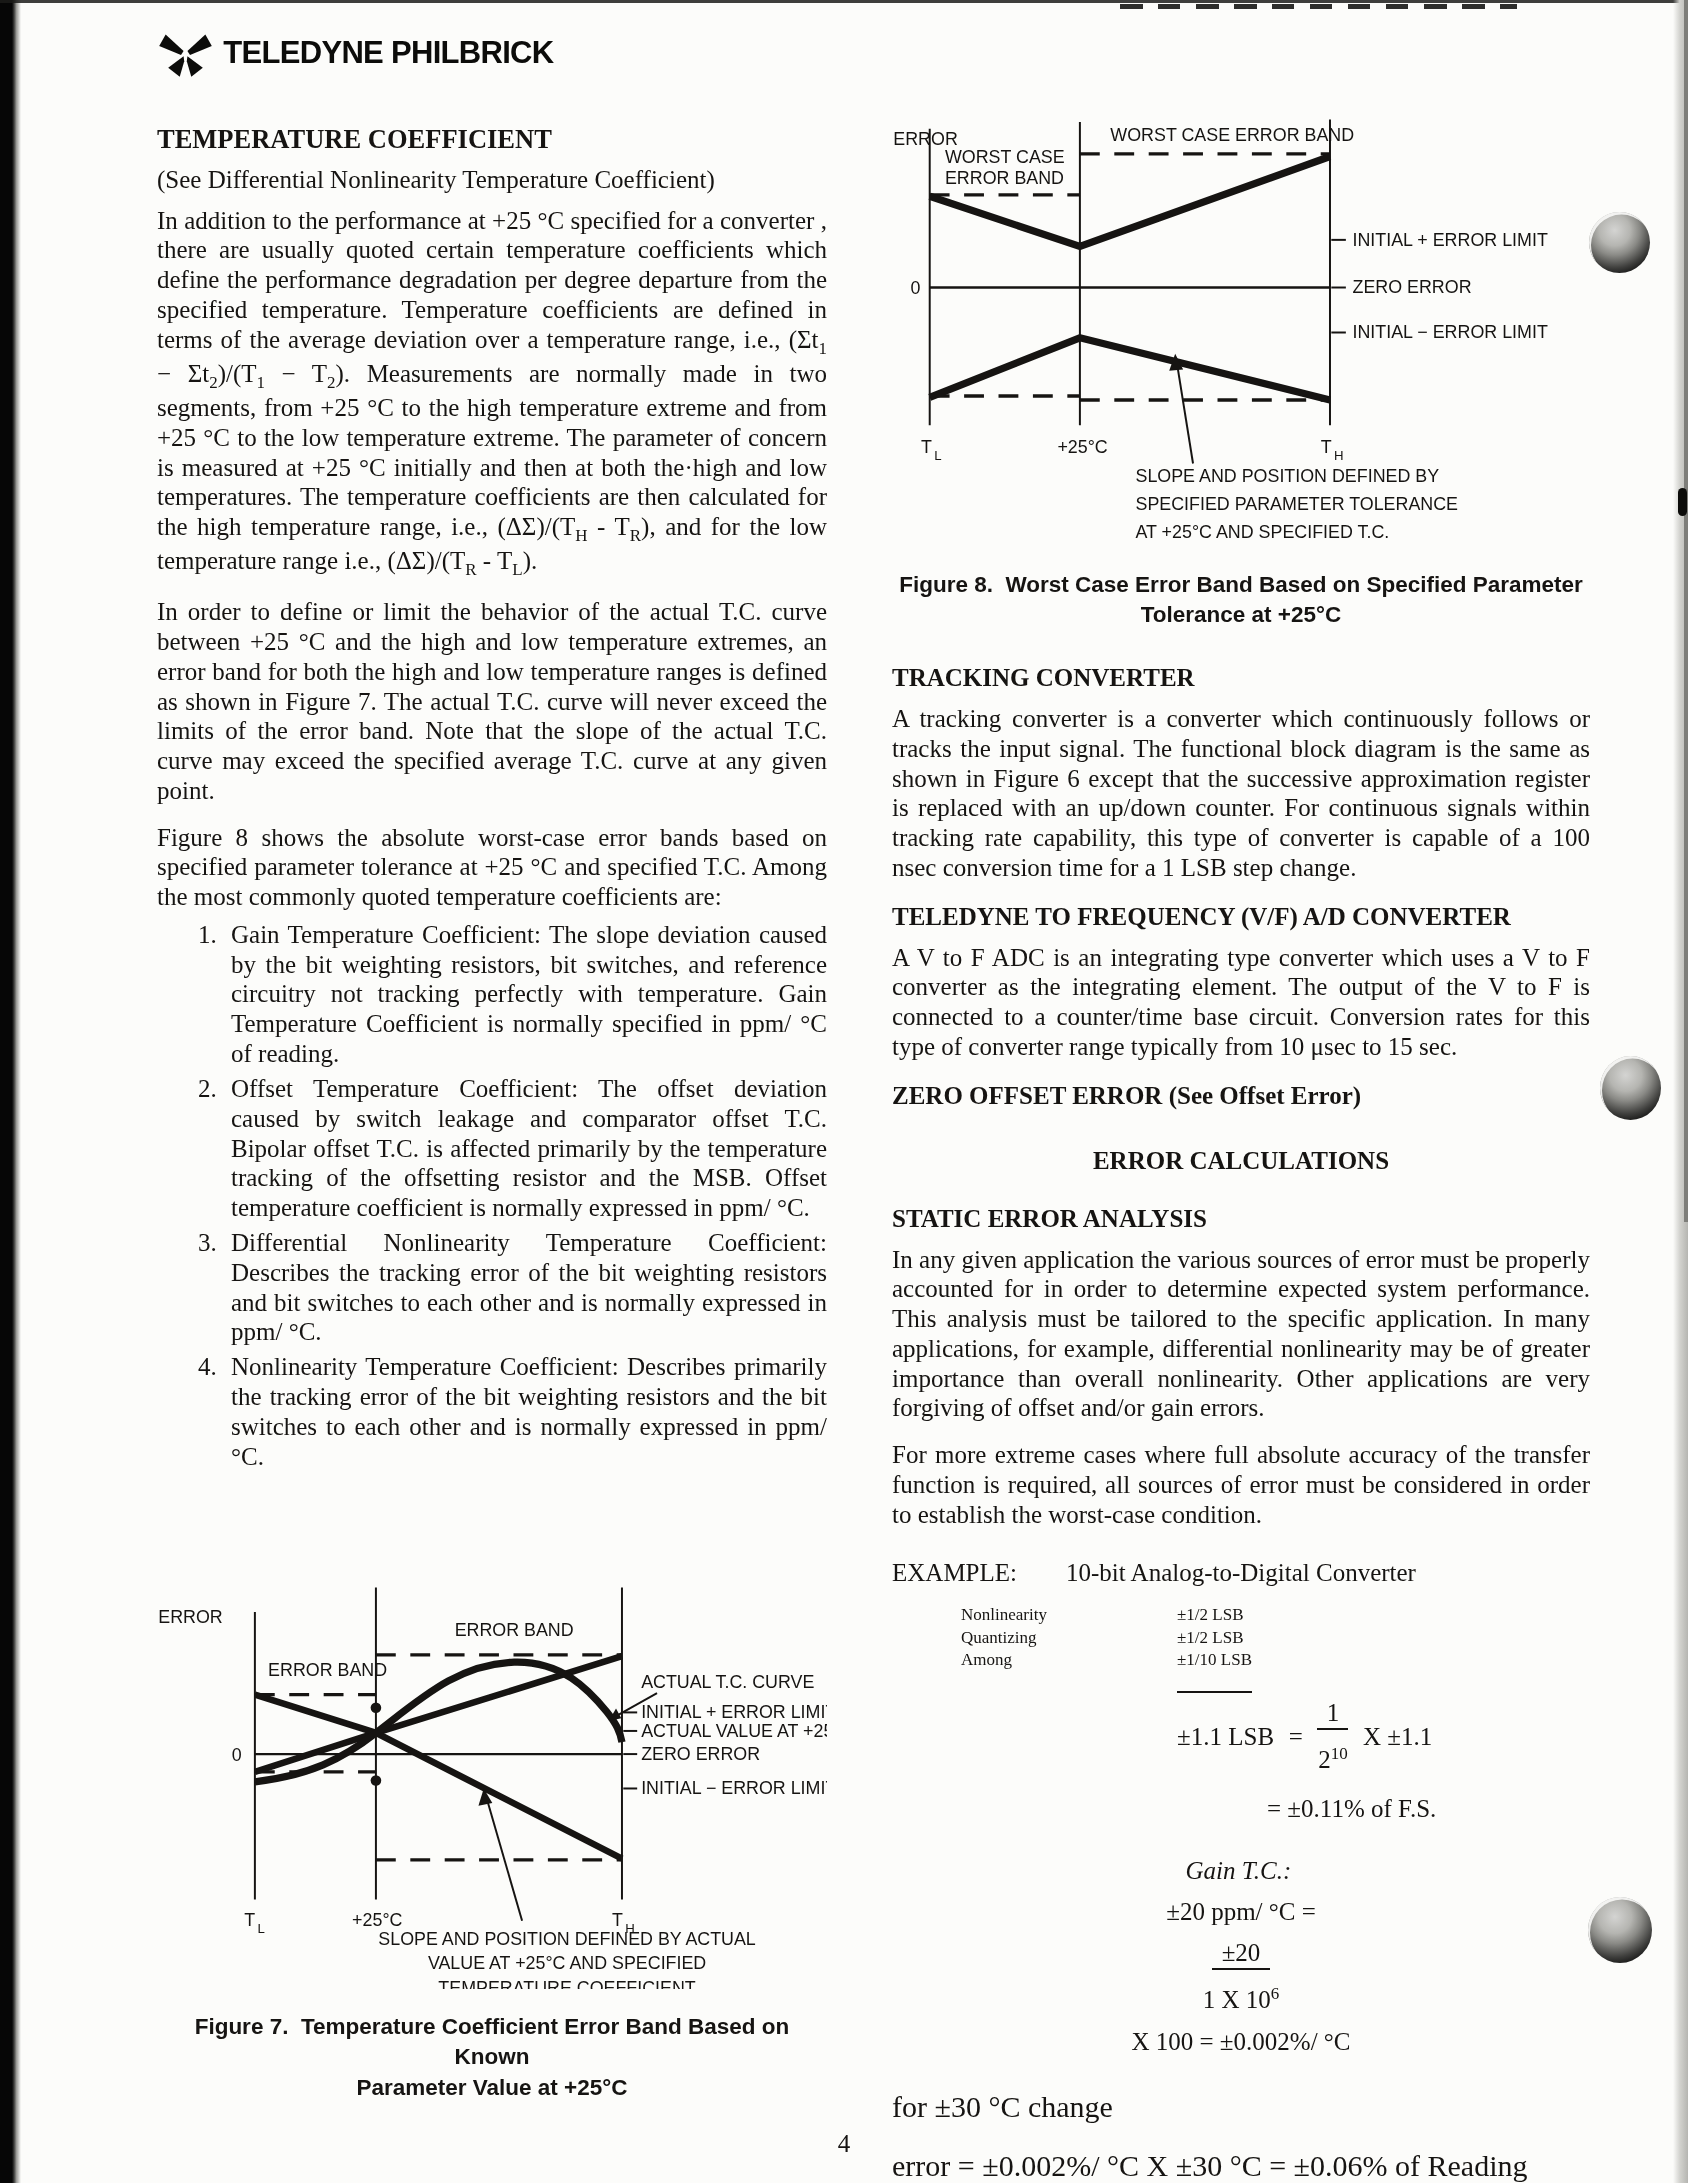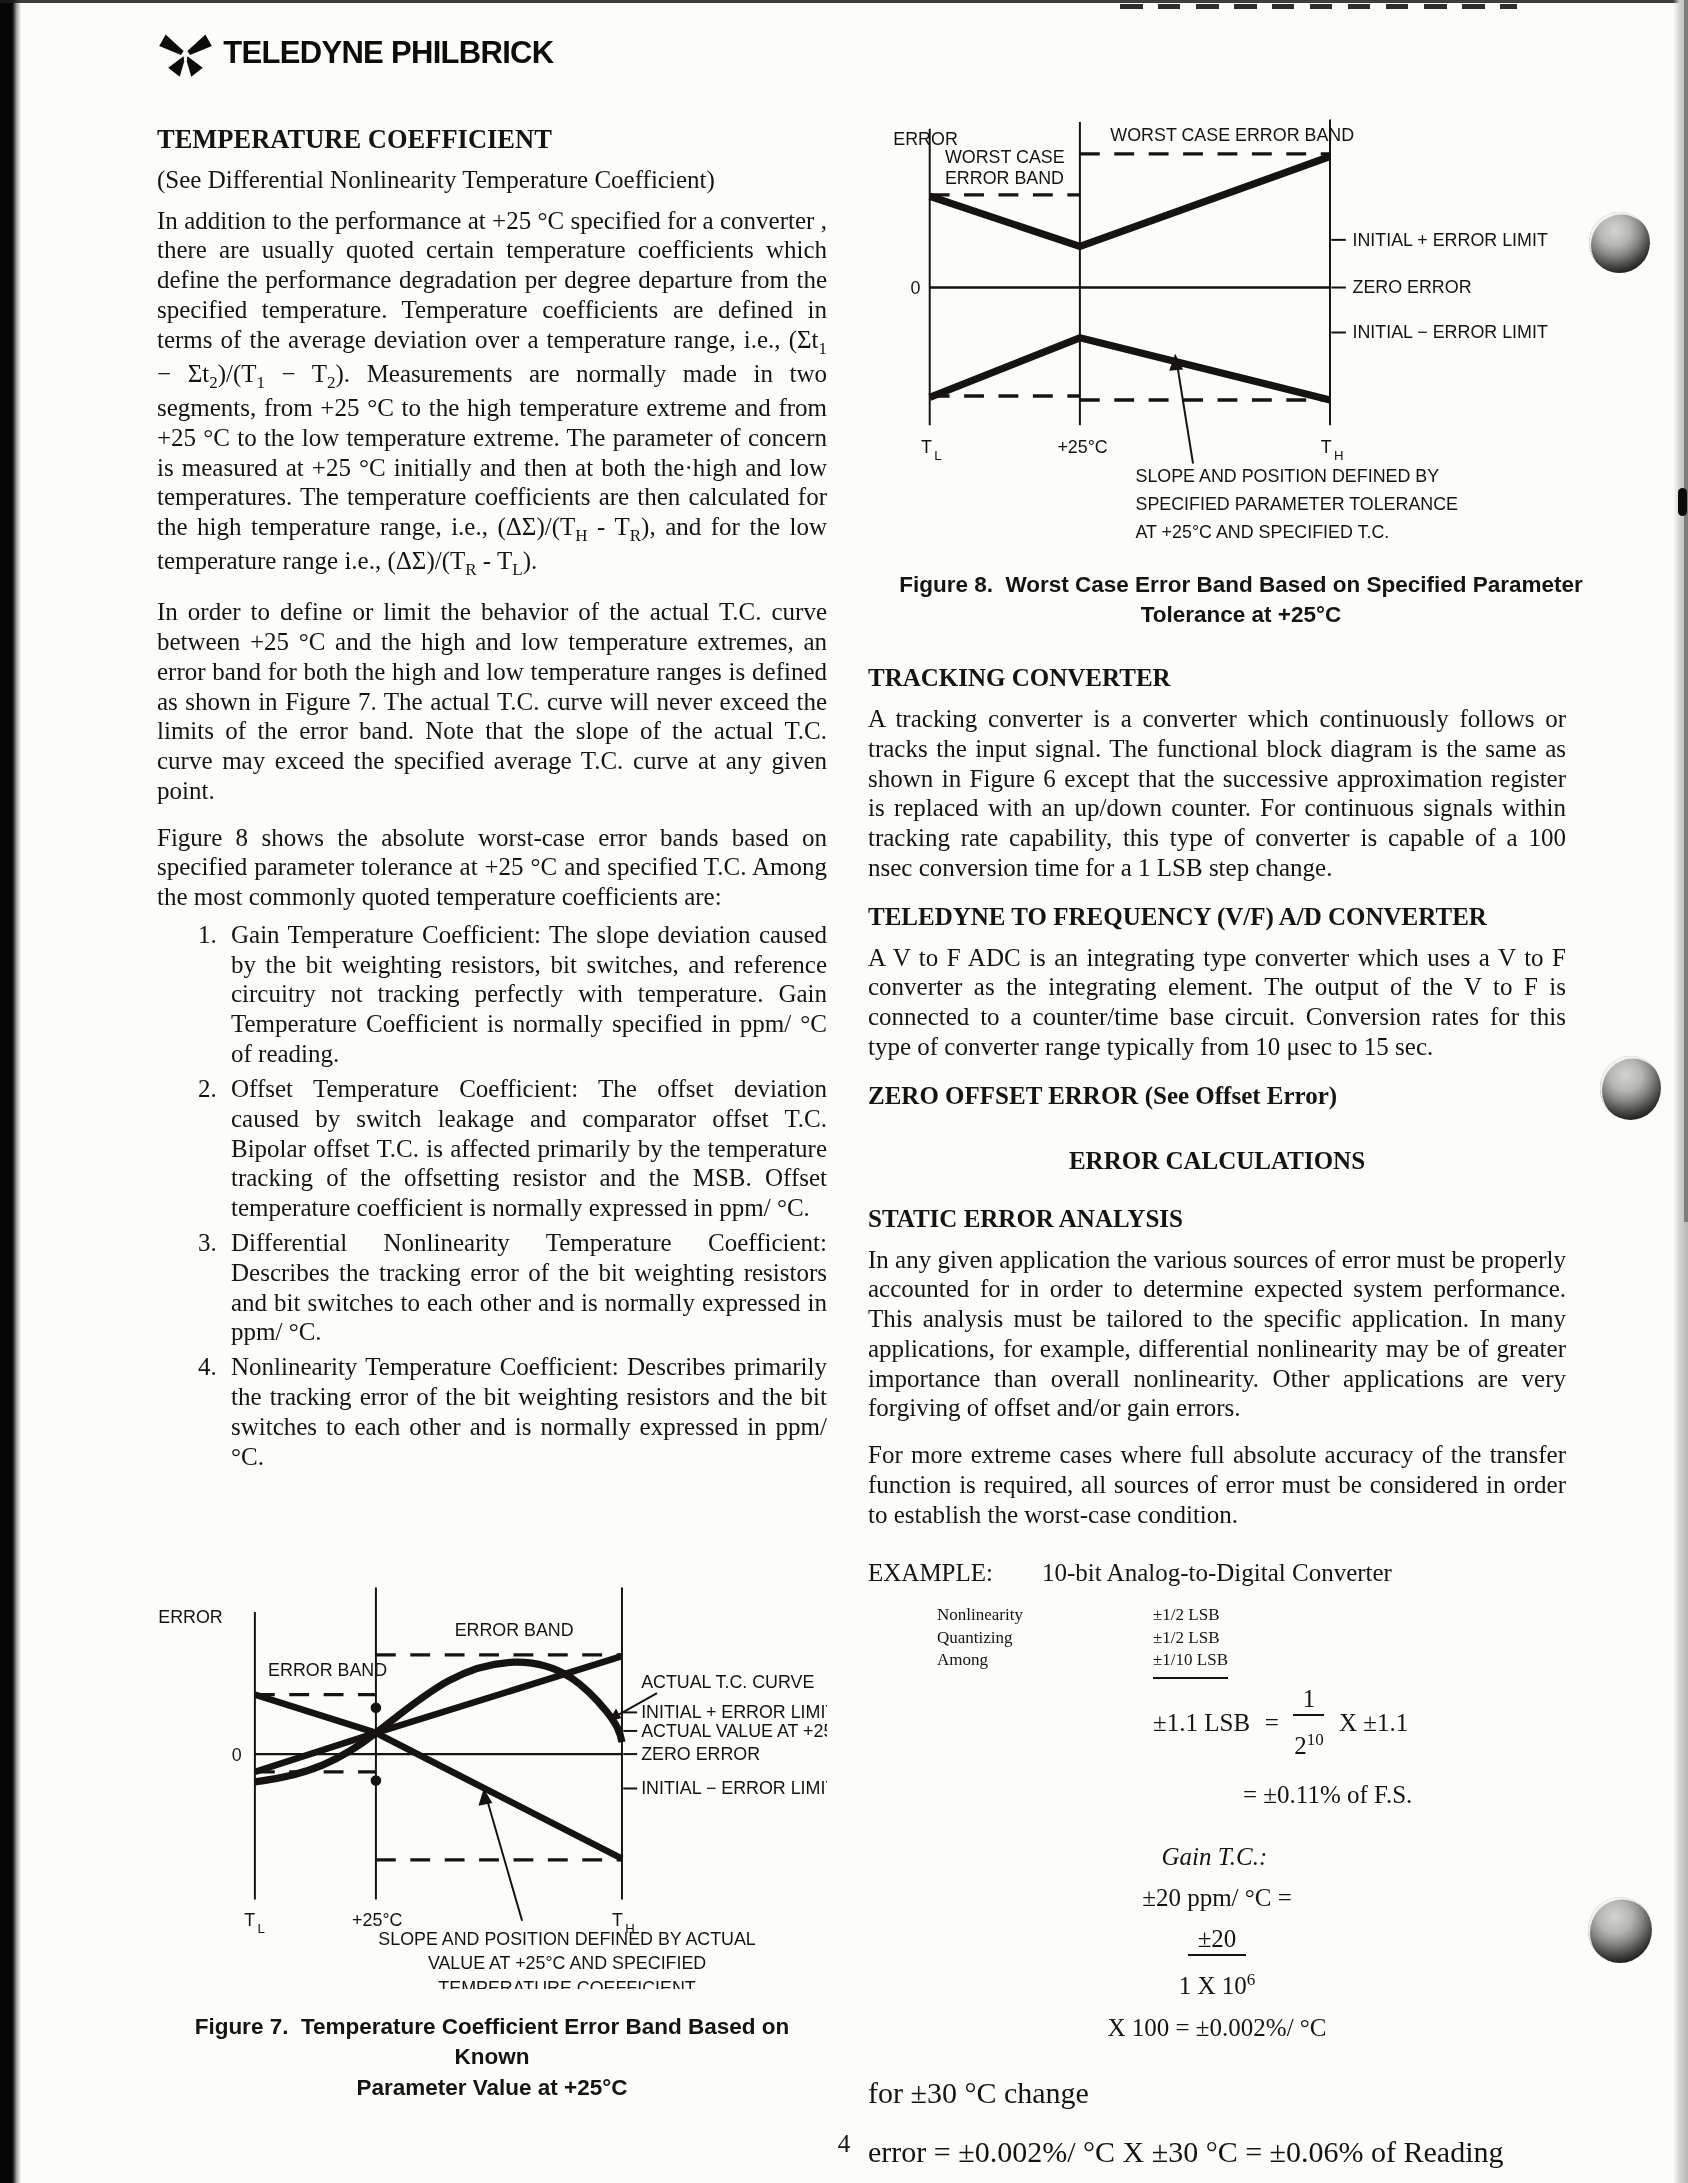--- a/index.html
+++ b/index.html
@@ -24,21 +24,21 @@
   .sphere.s1{left:1589px;top:212px;width:61px;height:61px;}
   .sphere.s2{left:1600px;top:1056px;width:61px;height:64px;}
   .sphere.s3{left:1588px;top:1897px;width:64px;height:66px;}
 
   
   .col-left{position:absolute;left:157px;top:28px;width:670px;}
   .fig7-svg{position:absolute;left:157px;top:1582px;width:670px;height:407px;}
   .fig7-caption{position:absolute;left:157px;top:2012px;width:670px;}
   .fig8-svg{position:absolute;left:892px;top:114px;width:698px;height:437px;}
   .fig8-caption{position:absolute;left:892px;top:570px;width:698px;}
-  .col-right{position:absolute;left:868px;top:652px;width:698px;}
+  .col-right{position:absolute;left:892px;top:652px;width:698px;}
 
   
   .logo{display:flex;align-items:center;gap:9.3px;}
   .logo svg{width:57px;height:50px;}
   .logo-text{font-family:"Liberation Sans",sans-serif;font-weight:bold;font-size:31px;
     letter-spacing:-0.7px;color:#0c0c0a;}
 
   
   .h-main{font-size:26.5px;font-weight:bold;margin:46px 0 0 0;}
   .h-sub{font-size:25px;margin:10.6px 0 0 0;}
@@ -53,21 +53,21 @@
   .caption{font-family:"Liberation Sans",sans-serif;font-weight:bold;font-size:22.5px;
     line-height:1.35;text-align:center;}
   sub{font-size:68%;} sup{font-size:68%;}
 
   
   .example-row{display:flex;gap:49px;margin:30px 0 0 0;font-size:25px;}
   .ex-table{margin:17px 0 0 69px;font-size:17px;}
   .ex-row{display:flex;line-height:1.32;}
   .ex-name{width:216px;flex:none;}
   .ex-val{}
-  .ex-val.sum{border-bottom:2.6px solid #161412;padding-bottom:5px;}
+  .ex-val.sum{border-bottom:2.6px solid #161412;padding-bottom:19px;}
   .eq-row{display:flex;align-items:center;gap:14.6px;font-size:25px;margin:6.6px 0 0 285px;}
   .frac{display:inline-flex;flex-direction:column;align-items:center;line-height:1.12;}
   .frac .num{padding:0 9.3px 1.3px 9.3px;border-bottom:2.6px solid #161412;}
   .frac .den{padding-top:14px;}
   .eq2{font-size:25px;margin:20px 0 0 375px;}
   .gain-row{display:flex;align-items:center;gap:13.2px;font-size:25px;margin:34px 0 0 0;flex-direction:column;}
   .gain-label{font-style:italic;margin-right:5.3px;}
   .plain-line{font-size:30px;margin:34px 0 0 0;}
   .page-num{position:absolute;left:0;top:2130px;width:1688px;text-align:center;font-size:25px;}
 

